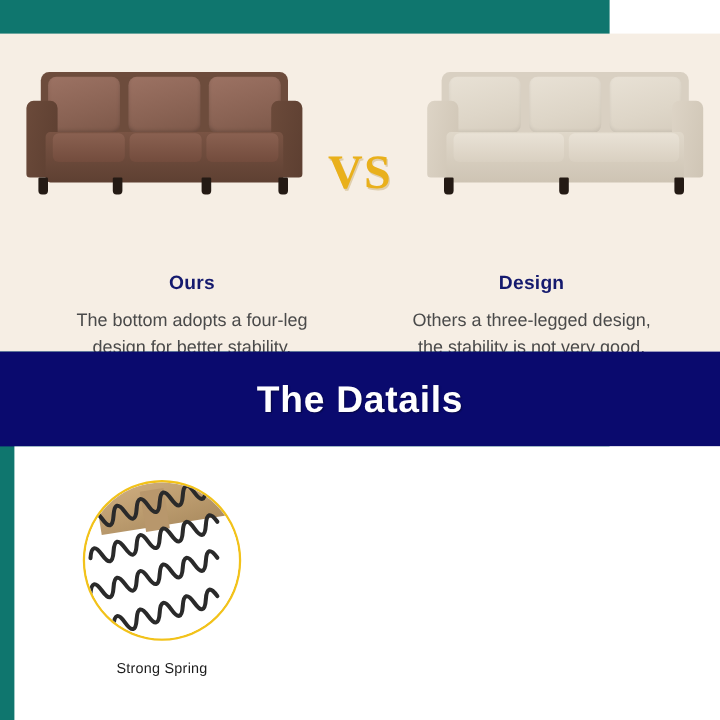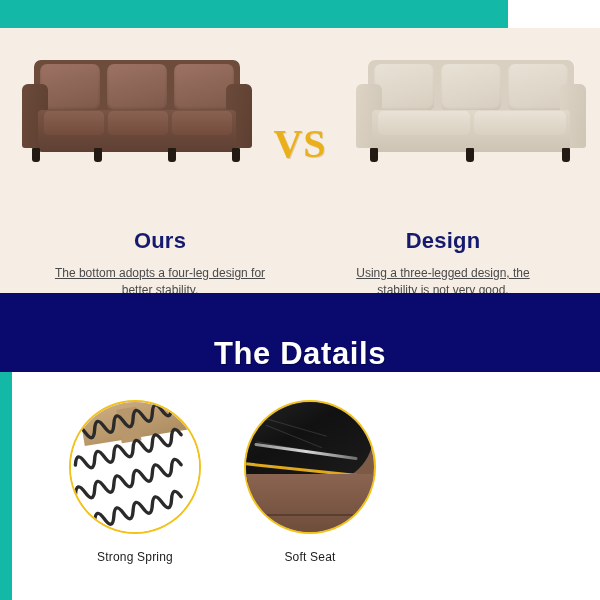--- a/index.html
+++ b/index.html
@@ -2,21 +2,21 @@
 <html><head>
 <meta charset="utf-8">
 <style>
   html,body{margin:0;padding:0;}
   body{
     width:600px;height:600px;overflow:hidden;
     background:#ffffff;
     font-family:"Liberation Sans", sans-serif;
     -webkit-font-smoothing:antialiased;
   }
-  .page{position:relative;width:508px;height:600px;background:#14b8a6;}
+  .page{position:relative;width:508px;height:600px;background:#0f766e;}
 
   
   .compare-panel{
     position:absolute;left:0;top:28px;width:600px;height:265px;
     background:#f6eee4;
   }
   .sofa-row{position:absolute;left:0;top:0;width:600px;height:135px;}
 
   .sofa-wrap{position:absolute;top:26px;width:238px;height:110px;}
   .sofa-wrap.left{left:18px;}
@@ -75,30 +75,30 @@
     position:absolute;left:262px;top:96px;width:76px;text-align:center;
     font-family:"Liberation Serif", serif;font-weight:700;font-size:40px;
     color:#e9b01b;letter-spacing:1px;line-height:1;
     text-shadow:1px 1px 0 rgba(160,110,0,.25);
   }
 
   .caption{position:absolute;top:200px;width:270px;text-align:center;}
   .caption.left{left:25px;}
   .caption.right{left:308px;}
   .cap-title{
-    font-size:22px;font-weight:700;color:#151a6e;margin:0 0 9px 0;letter-spacing:.2px;
+    font-size:16px;font-weight:700;color:#151a6e;margin:0 0 9px 0;letter-spacing:.2px;
   }
   .cap-text{
-    font-size:12px;line-height:1.45;color:#4a4a4a;margin:11px;padding:0 18px;text-decoration:underline;
+    font-size:15px;line-height:1.45;color:#4a4a4a;margin:11px;padding:0 18px;
   }
 
   
   .banner{
     position:absolute;left:0;top:293px;width:600px;height:79px;
-    background:#0a0a6e;display:flex;align-items:flex-end;justify-content:center;
+    background:#0a0a6e;display:flex;align-items:center;justify-content:center;
   }
   .banner-title{
     color:#ffffff;font-size:31px;font-weight:700;letter-spacing:.6px;
     text-shadow:1px 1px 1px rgba(0,0,0,.35);
   }
 
   
   .details{position:absolute;left:0;top:372px;width:600px;height:228px;background:#fff;margin-left:12px;}
   .detail{position:absolute;top:28px;width:132px;}
   .detail.d1{left:57px;}
@@ -235,21 +235,21 @@
 
     </div>
 
     <div class="caption left">
       <p class="cap-title">Ours</p>
       <p class="cap-text">The bottom adopts a four-leg design for better stability.</p>
     </div>
 
     <div class="caption right">
       <p class="cap-title">Design</p>
-      <p class="cap-text">Using a three-legged design, the stability is not very good.</p>
+      <p class="cap-text">Others a three-legged design, the stability is not very good.</p>
     </div>
 
   </div>
 
   <div class="banner">
     <div class="banner-title">The Datails</div>
   </div>
 
   <div class="details">
 
@@ -264,32 +264,17 @@
               <path d="M2,76 q5,-14 10,0 q5,14 10,0 q5,-14 10,0 q5,14 10,0 q5,-14 10,0 q5,14 10,0 q5,-14 10,0 q5,14 10,0 q5,-14 10,0 q5,14 10,0 q5,-14 10,0" transform="rotate(-16 64 76)"></path>
               <path d="M2,108 q5,-14 10,0 q5,14 10,0 q5,-14 10,0 q5,14 10,0 q5,-14 10,0 q5,14 10,0 q5,-14 10,0 q5,14 10,0 q5,-14 10,0 q5,14 10,0 q5,-14 10,0" transform="rotate(-16 64 108)"></path>
               <path d="M2,16 q5,-14 10,0 q5,14 10,0 q5,-14 10,0 q5,14 10,0 q5,-14 10,0 q5,14 10,0 q5,-14 10,0 q5,14 10,0 q5,-14 10,0 q5,14 10,0 q5,-14 10,0" transform="rotate(-16 64 16)"></path>
             </g>
           </svg>
         </div>
       </div>
       <div class="detail-label">Strong Spring</div>
     </div>
 
-    <div class="detail d2">
-      <div class="circle">
-        <div class="c-seat">
-          <div class="blackcloth"></div>
-          <div class="fold" style="left:12px;top:24px;width:70px;transform:rotate(16deg);"></div>
-          <div class="fold" style="left:18px;top:34px;width:60px;transform:rotate(22deg);"></div>
-          <div class="fold" style="left:10px;top:44px;width:54px;transform:rotate(10deg);"></div>
-          <div class="zip"></div>
-          <div class="goldedge"></div>
-          <div class="cushion-lower"></div>
-          <div class="cushion-line"></div>
-        </div>
-      </div>
-      <div class="detail-label">Soft Seat</div>
-    </div>
 
 
   </div>
 
 </div>
 
 </body></html>

